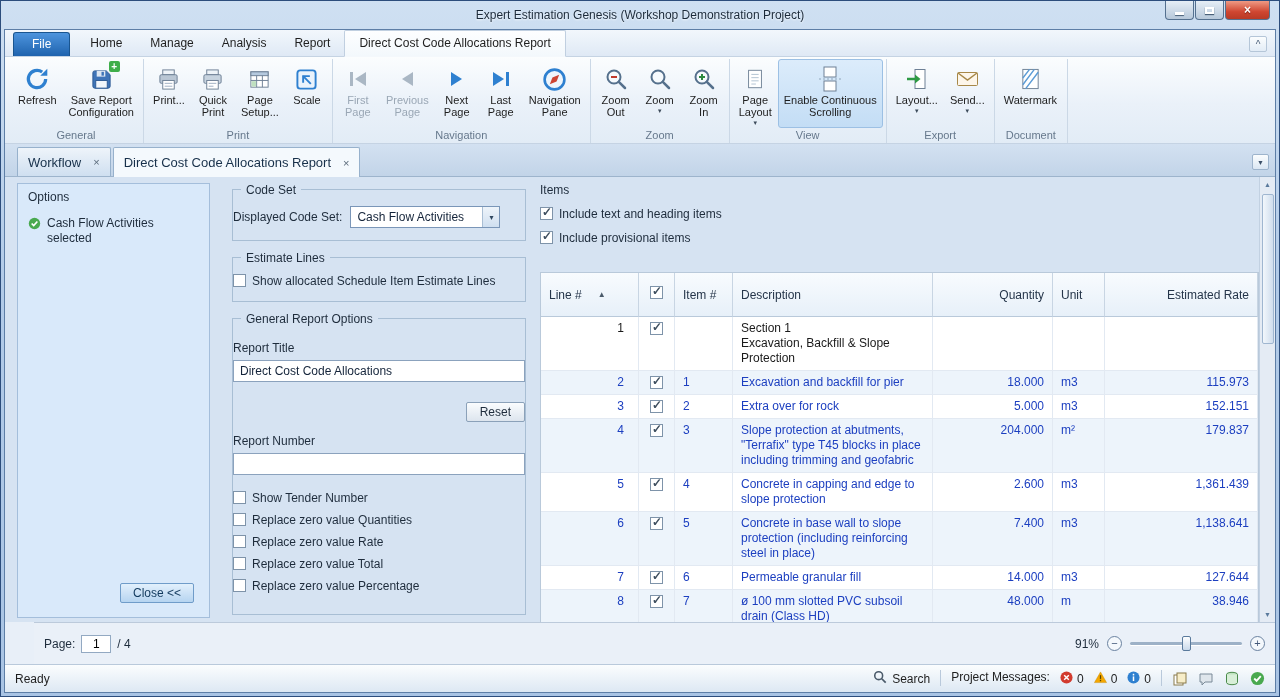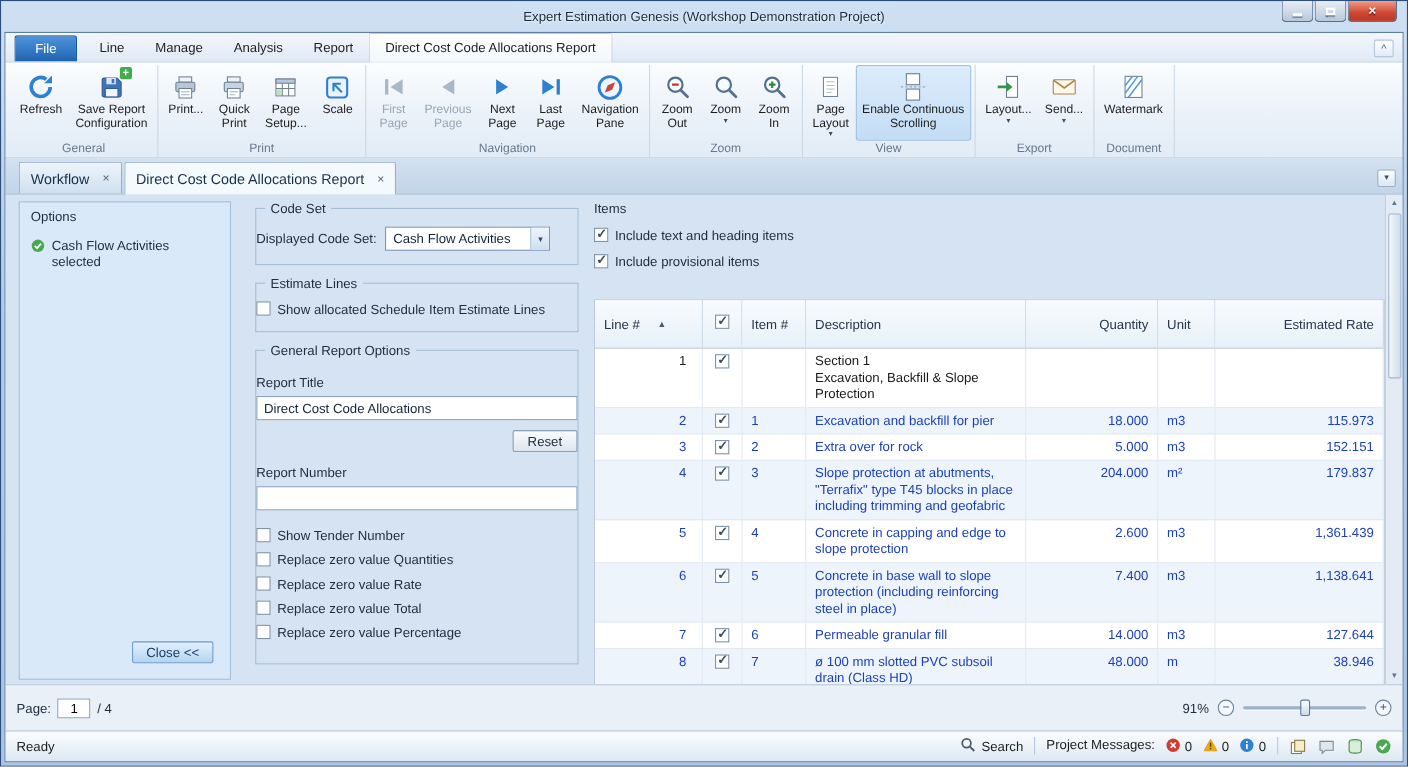--- a/index.html
+++ b/index.html
@@ -74,21 +74,21 @@
   .combo-btn { width:17px; height:100%; border-left:1px solid #a9bed4; background:linear-gradient(#eef4fa,#cfdff0);
                display:flex; align-items:center; justify-content:center; font-size:8px; color:#2f475f; }
   .cb { display:inline-block; width:13px; height:13px; background:#fff; border:1px solid #7e93a9; position:relative; flex:0 0 13px; }
   .cb.checked::after { content:"✓"; position:absolute; left:1px; top:-3px; font-size:12px; font-weight:bold; color:#3e4e5e; }
   .cb-row { display:flex; align-items:flex-start; gap:6px; font-size:12px; color:#1e2c3c; line-height:15px; }
   .tinput { width:100%; height:22px; border:1px solid #8ba2bd; background:#fff; padding:2px 6px;
             font-family:"Liberation Sans",sans-serif; font-size:12px; color:#14243a; }
   .flabel { font-size:12px; color:#1e2c3c; margin-bottom:5px; }
   .btn-gray { padding:2px 13px; font-size:12px; color:#1e2c3c; background:linear-gradient(#fafcfe,#dde5ee);
               border:1px solid #8ba1b9; border-radius:2px; }
-  .reset-row { display:flex; justify-content:flex-end; margin-top:9px; }
+  .reset-row { display:flex; justify-content:flex-end; margin-top:20px; }
   .cbo-list { margin-top:16px; display:flex; flex-direction:column; gap:7px; }
   
   .items-col { flex:1; margin:6px 0 0 14px; min-width:0; display:flex; flex-direction:column; }
   .sec-title { font-size:12px; color:#1e2c3c; margin-bottom:10px; }
   .items-col .cb-row { margin-bottom:9px; }
   .tablewrap { margin-top:17px; border:1px solid #b9c9da; background:#fff; }
   .thead { display:flex; }
   .th { background:linear-gradient(#f8fbfe,#e7f0f9); border-right:1px solid #c8d5e3; border-bottom:1px solid #b9c9da;
         color:#25354a; padding:5px 8px; font-size:12px; display:flex; align-items:center; height:44px; }
   .sort { font-size:8px; color:#4a5a6a; margin-left:16px; }
@@ -107,21 +107,21 @@
   .th.c-line { justify-content:flex-start; text-align:left; padding-right:8px; }
   .th.c-qty, .th.c-rate { justify-content:flex-end; }
   .th.c-check { justify-content:center; padding-top:0; align-items:center; }
   .vscroll { width:16px; background:#e4ebf4; border-left:1px solid #c2d1e2; display:flex; flex-direction:column; align-items:center; }
   .varrow { height:15px; width:100%; display:flex; align-items:center; justify-content:center; font-size:7px; color:#5a7a9c; }
   .vthumb { width:12px; height:150px; margin-top:2px; background:linear-gradient(90deg,#f2f7fc,#cfdded);
             border:1px solid #9fb6d0; border-radius:2px; }
   .vscroll .spacer { flex:1; }
   
   .pagebar { height:42px; background:#eaf0f8; border-top:1px solid #bccadb; display:flex; align-items:center;
-             padding:0 10px; font-size:12px; color:#1e2c3c; gap:6px; }
+             padding:0 10px; font-size:12px; color:#1e2c3c; gap:6px;margin-left:29px; }
   .page-input { width:30px; height:18px; border:1px solid #93a9c2; text-align:center; font-size:12px;
                 font-family:"Liberation Sans",sans-serif; }
   .zoombar { margin-left:auto; display:flex; align-items:center; gap:8px; }
   .zbtn { width:15px; height:15px; border:1px solid #6a82a0; border-radius:50%; color:#44597a; font-size:11px;
           line-height:13px; text-align:center; background:#f4f8fc; }
   .slider { width:112px; height:15px; position:relative; }
   .slider .track { position:absolute; top:6px; left:0; right:0; height:3px; background:#9db1c7; border-radius:2px;
                    box-shadow:0 1px 0 #fff; }
   .slider .thumb { position:absolute; top:0; left:52px; width:9px; height:15px;
                    background:linear-gradient(#fdfeff,#c9d9ea); border:1px solid #5a7a9c; border-radius:2px; }
@@ -150,21 +150,21 @@
       <div class="winbtn close">
           <span class="glyph-x">×</span>
         </div>
     </div>
   </div>
 
   <div class="client">
 
     <div class="tabrow">
       <div class="ftab"><span>File</span></div>
-      <div class="rtab"><span>Line</span></div>
+      <div class="rtab"><span>Home</span></div>
       <div class="rtab"><span>Manage</span></div>
       <div class="rtab"><span>Analysis</span></div>
       <div class="rtab"><span>Report</span></div>
       <div class="rtab active"><span>Direct Cost Code Allocations Report</span></div>
       <div class="ribbon-collapse">
           <span>^</span>
         </div>
     </div>
 
     <div class="ribbon">

